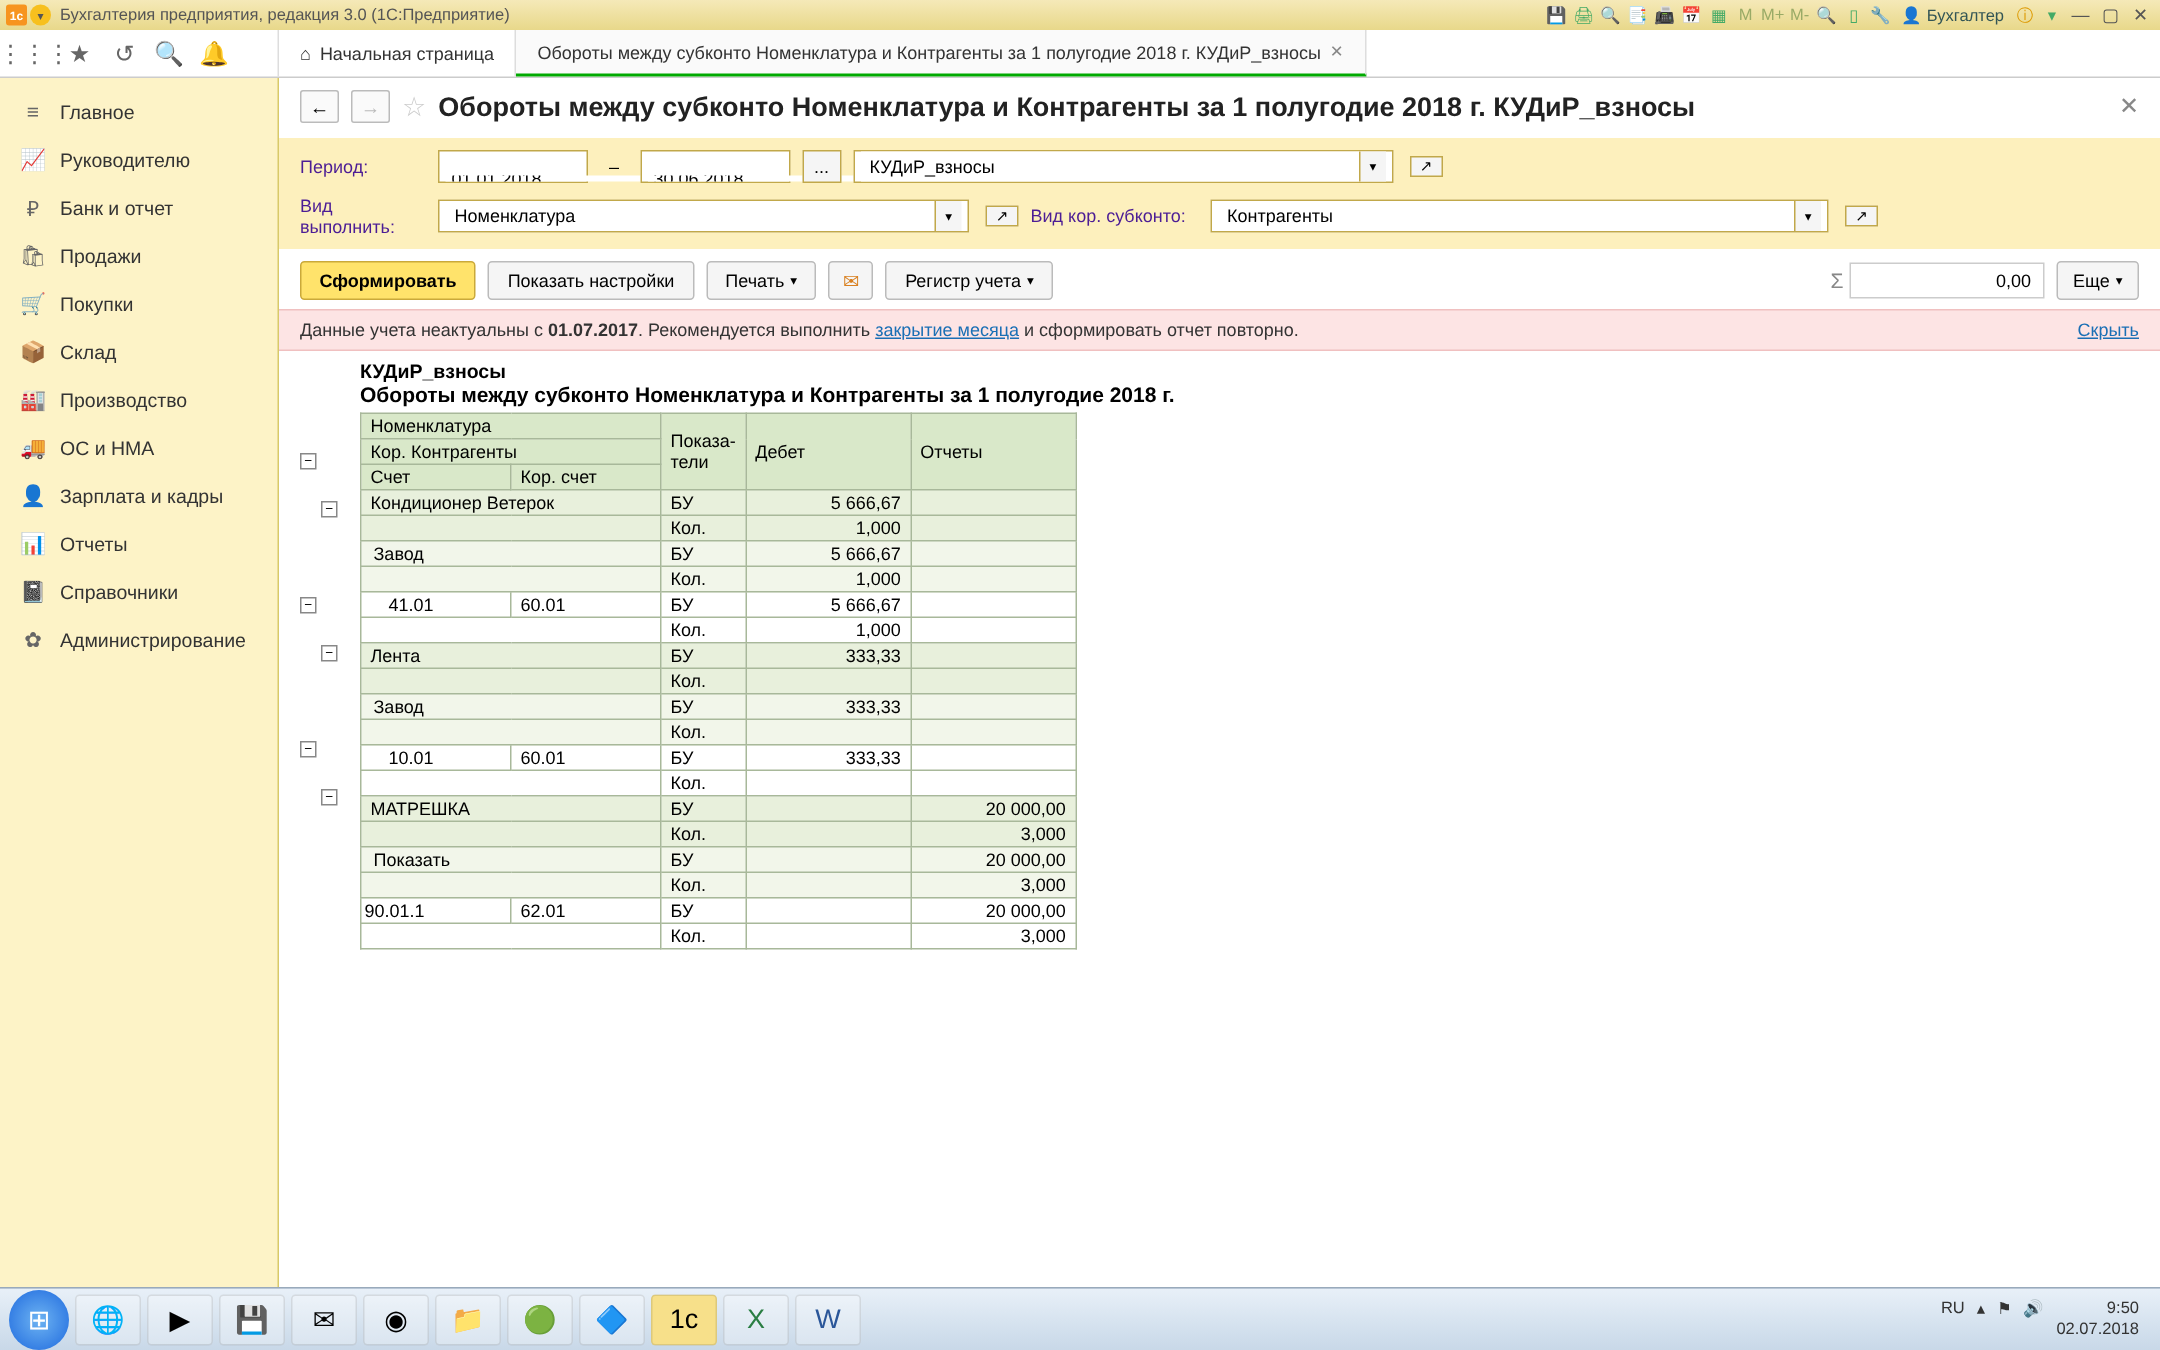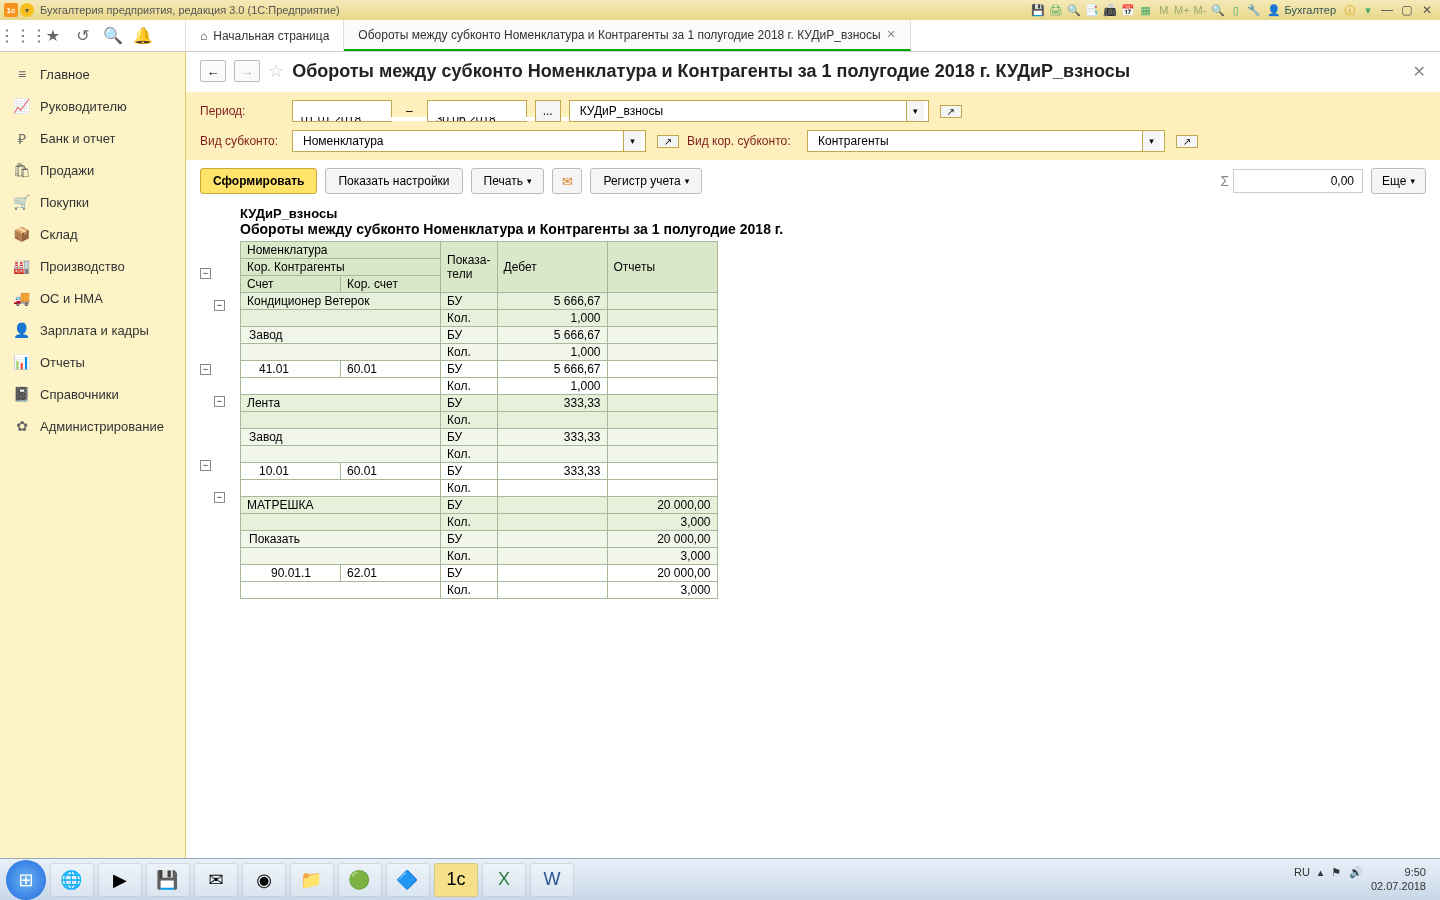--- a/index.html
+++ b/index.html
@@ -35,21 +35,21 @@
 .page-header { display: flex; align-items: center; gap: 8px; padding: 8px 14px 10px 14px; }
 .nav-btn { width: 26px; height: 22px; border: 1px solid #bbb; background: #fafafa; display: inline-flex; align-items: center; justify-content: center; font-size: 13px; cursor: pointer; border-radius: 2px; }
 .star-ico { font-size: 18px; color: #ccc; cursor: pointer; }
 .page-title { font-size: 18px; font-weight: bold; color: #222; }
 .page-close { margin-left: auto; font-size: 16px; color: #888; cursor: pointer; }
 
 
 .filter-panel { background: #fdf0bd; padding: 8px 14px; }
 .filter-row { display: flex; align-items: center; gap: 8px; margin-bottom: 8px; }
 .filter-row:last-child { margin-bottom: 0; }
-.lbl { font-size: 12px; color: #7f1d1d; width: 84px; }
+.lbl { font-size: 12px; color: #4c1d95; width: 84px; }
 .inp { height: 22px; border: 1px solid #c1a84a; background: #fff; padding: 0 4px; font-size: 12px; }
 .date-inp { width: 100px; display: flex; }
 .date-inp input { flex: 1; border: none; outline: none; font-size: 12px; padding: 0 4px; margin-top: 16px; }
 .date-btn { width: 20px; border-left: 1px solid #c1a84a; background: #f5f5f5; display: flex; align-items: center; justify-content: center; cursor: pointer; font-size: 11px; }
 .dash { padding: 0 6px; }
 .sel-box { display: flex; }
 .sel-box input { flex: 1; border: none; outline: none; font-size: 12px; padding: 0 6px; }
 .sel-drp { width: 18px; border-left: 1px solid #c1a84a; background: #f5f5f5; display: flex; align-items: center; justify-content: center; cursor: pointer; font-size: 9px; }
 .sel-ext { width: 22px; border-left: 1px solid #c1a84a; background: #f5f5f5; display: flex; align-items: center; justify-content: center; cursor: pointer; font-size: 10px; margin-left:3px; border:1px solid #c1a84a;}
 .small-btn { width: 26px; height: 22px; border: 1px solid #c1a84a; background: #f5f5f5; display: flex; align-items: center; justify-content: center; cursor: pointer; font-size: 12px; }
@@ -216,28 +216,28 @@
           <span class="date-btn">📅</span>
         </div>
         <span class="small-btn">...</span>
         <div class="inp sel-box" style="width:360px">
           <input value="КУДиР_взносы" style="">
           <span class="sel-drp">▾</span>
         </div>
         <span class="sel-ext">↗</span>
       </div>
       <div class="filter-row">
-        <span class="lbl">Вид субконто:</span>
+        <span class="lbl">Вид выполнить:</span>
         <div class="inp sel-box" style="width:354px">
           <input value="Номенклатура" style="">
           <span class="sel-drp">▾</span>
         </div>
         <span class="sel-ext">↗</span>
         <span class="lbl" style="width:112px">Вид кор. субконто:</span>
-        <div class="inp sel-box" style="width:358px">
+        <div class="inp sel-box" style="width:412px">
           <input value="Контрагенты" style="">
           <span class="sel-drp">▾</span>
         </div>
         <span class="sel-ext">↗</span>
       </div>
     </div>
 
     <div class="action-bar">
       <button class="btn primary">Сформировать</button>
       <button class="btn">Показать настройки</button>
@@ -255,20 +255,26 @@
       <div class="sum-box">
         <span class="sum-sigma">Σ</span>
         <div class="sum-val">0,00</div>
       </div>
       <button class="more-btn">
           <span>Еще</span> 
           <span style="font-size:9px">▾</span>
         </button>
     </div>
 
+    <div class="warning">
+      <span>
+        <span>Данные учета неактуальны с </span><b>01.07.2017</b><span>. Рекомендуется выполнить </span><a>закрытие месяца</a><span> и сформировать отчет повторно.</span>
+      </span>
+      <a class="hide-link">Скрыть</a>
+    </div>
 
     <div class="report-wrap">
       <div class="report-titles">
         <div class="rt1">КУДиР_взносы</div>
         <div class="rt2">Обороты между субконто Номенклатура и Контрагенты за 1 полугодие 2018 г.</div>
       </div>
       <div class="tree-col" id="tree-col">
           <div class="tree-node" style="left: 0px; top: 8px;">−</div>
           <div class="tree-node" style="left: 14px; top: 40px;">−</div>
           <div class="tree-node" style="left: 0px; top: 104px;">−</div>
@@ -384,21 +390,21 @@
               <td class="num"></td>
               <td class="num">20 000,00</td>
             </tr>
             <tr class="grp2">
               <td colspan="2"></td>
               <td>Кол.</td>
               <td class="num"></td>
               <td class="num">3,000</td>
             </tr>
             <tr class="">
-              <td style="padding-left:30px">90.01.1</td>
+              <td style="padding-left:2px">90.01.1</td>
               <td>62.01</td>
               <td>БУ</td>
               <td class="num"></td>
               <td class="num">20 000,00</td>
             </tr>
             <tr class="">
               <td colspan="2"></td>
               <td>Кол.</td>
               <td class="num"></td>
               <td class="num">3,000</td>

